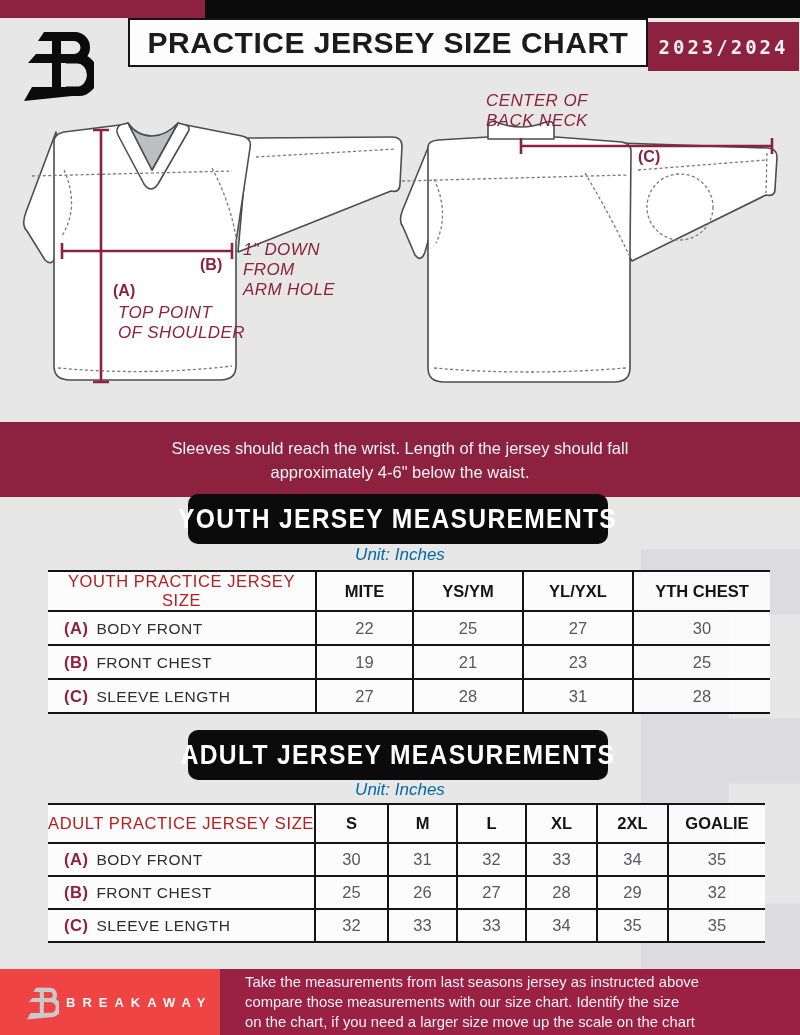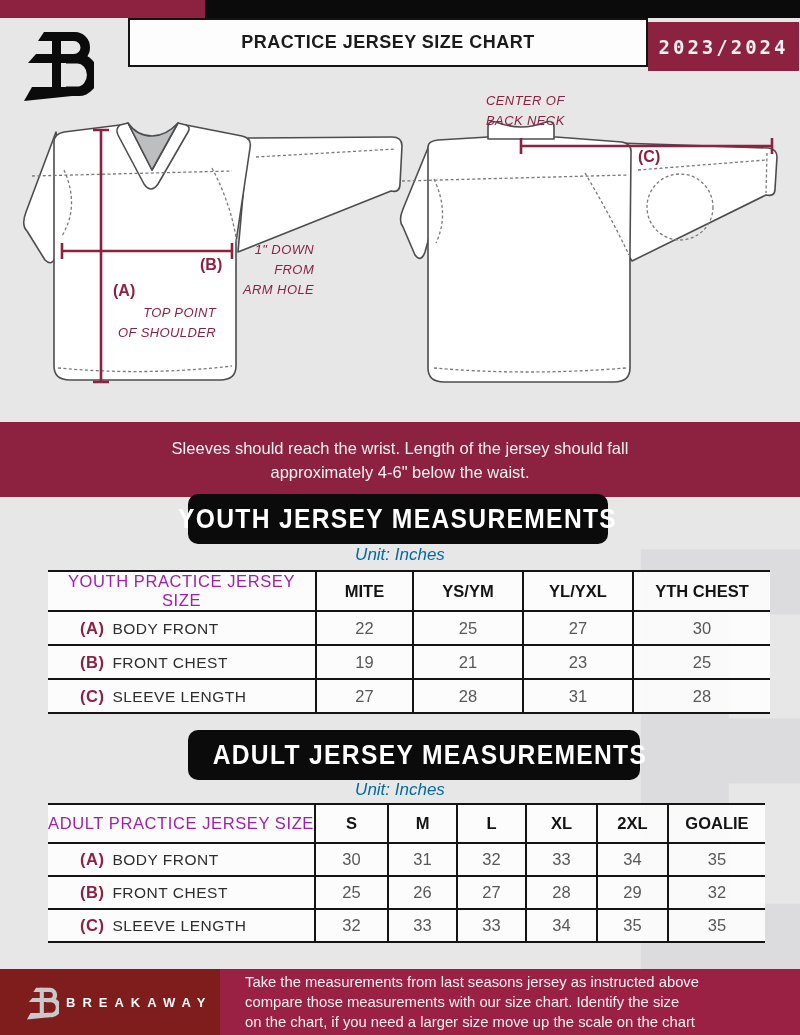--- a/index.html
+++ b/index.html
@@ -11,34 +11,34 @@
   
   .watermark{left:600px;top:520px;font-size:610px;font-weight:bold;line-height:0.78;
              color:#CFCFD3;opacity:.45;z-index:0;user-select:none;}
 
   
   .strip-maroon{left:0;top:0;width:205px;height:18px;background:#8C2140;z-index:2;}
   .strip-black{left:205px;top:0;width:595px;height:18px;background:#0B0B0B;z-index:2;}
   .title-box{left:128px;top:18px;width:520px;height:49px;background:#FDFDFD;
              border:2px solid #141414;box-sizing:border-box;z-index:3;
              display:flex;align-items:center;justify-content:center;}
-  .title-box span{font-size:18px;font-weight:bold;color:#1B1B1B;letter-spacing:.5px;text-align:center;}
+  .title-box span{font-size:30px;font-weight:bold;color:#1B1B1B;letter-spacing:.5px;text-align:center;}
   .season-box{left:648px;top:22px;width:151px;height:49px;background:#8C2140;z-index:3;
               display:flex;align-items:center;justify-content:center;}
   .season-box span{font-family:"DejaVu Sans Mono",monospace;font-size:19px;font-weight:bold;
                    color:#F4EFF1;letter-spacing:3px;}
   .logo-header{left:22px;top:24px;width:72px;height:80px;color:#0B0B0B;z-index:3;}
   .logo-footer{left:26px;top:984px;width:33px;height:37px;color:#C9C9CC;z-index:6;}
 
   
   .jersey{z-index:1;}
   .jersey path,.jersey circle{vector-effect:non-scaling-stroke;}
   .diag-label{color:#8C2140;z-index:2;}
   .diag-key{font-weight:bold;font-size:16px;}
-  .diag-desc{font-style:italic;font-size:13px;line-height:20px;letter-spacing:.4px;text-align:right;}
+  .diag-desc{font-style:italic;font-size:17px;line-height:20px;letter-spacing:.4px;}
   .pre{white-space:pre-line;}
 
   
   .notice{left:0;top:422px;width:800px;height:75px;background:#8C2140;z-index:2;
           display:flex;align-items:center;justify-content:center;}
   .notice div{color:#F7F2F3;font-size:16.5px;line-height:24px;text-align:center;font-weight:normal;}
 
   
   .pill{left:188px;width:420px;height:50px;background:#0B0B0B;border-radius:10px;z-index:2;
         display:flex;align-items:center;justify-content:center;}
@@ -47,33 +47,33 @@
   .unit{width:800px;text-align:center;font-style:italic;font-size:17px;color:#0369a1;z-index:2;}
 
   
   .size-table{border-collapse:collapse;table-layout:fixed;z-index:2;position:absolute;
               background:rgba(255,255,255,.85);}
   .size-table tr{border-top:2px solid #141414;}
   .size-table tr:last-child{border-bottom:2px solid #141414;}
   .size-table th,.size-table td{padding:0;margin:0;overflow:hidden;}
   .size-table .vline{border-left:2px solid #141414;}
   .size-table thead th{font-weight:bold;font-size:16.5px;color:#141414;text-align:center;}
-  .size-table thead th.rowhead{font-weight:normal;font-size:16.5px;color:#a21caf;
+  .size-table thead th.rowhead{font-weight:normal;font-size:16.5px;color:#b91c1c;
                                letter-spacing:.6px;text-align:center;}
   .size-table td.val{font-size:16.5px;color:#57585A;text-align:center;font-weight:normal;}
-  .size-table td.lab{text-align:left;padding-left:32px;font-size:15.5px;color:#2E2E2E;
+  .size-table td.lab{text-align:left;padding-left:16px;font-size:15.5px;color:#2E2E2E;
                      letter-spacing:.5px;}
   .size-table td.lab b{color:#8C2140;font-weight:bold;font-size:16.5px;margin-right:8px;}
   #youth-table{left:48px;top:570px;}
   #adult-table{left:48px;top:803px;}
   #youth-table thead tr{height:38px;}  #youth-table tbody tr{height:34px;}
   #adult-table thead tr{height:39px;}  #adult-table tbody tr{height:33px;}
 
   
-  .footer-black{left:0;top:969px;width:220px;height:66px;background:#7f1d1d;z-index:5;
+  .footer-black{left:0;top:969px;width:220px;height:66px;background:#ef4444;z-index:5;
                 display:flex;align-items:center;}
   .brand-text{margin-left:66px;color:#FAFAFA;font-size:13px;font-weight:bold;letter-spacing:7px;}
   .footer-maroon{left:220px;top:969px;width:580px;height:66px;background:#9B2144;z-index:5;
                  display:flex;align-items:center;padding-left:12px;}
   .footer-maroon div{color:#F6EFF1;font-size:14.8px;line-height:20px;padding:0 10px 0 13px;}
 </style>
 </head>
 <body>
 
 <div class="abs watermark">B</div>
@@ -205,21 +205,21 @@
       <tr>
         <td class="lab"><b>(C)</b>SLEEVE LENGTH</td>
         <td class="val vline">27</td>
         <td class="val vline">28</td>
         <td class="val vline">31</td>
         <td class="val vline">28</td>
       </tr>
     </tbody>
   </table>
 
-<div class="abs pill" style="top:730px;padding-left:32px;">
+<div class="abs pill" style="top:730px;">
   <span>ADULT JERSEY MEASUREMENTS</span>
 </div>
 <div class="abs unit" style="top:780px;">Unit: Inches</div>
 <table class="size-table" id="adult-table">
     <colgroup>
       <col style="width: 267px;">
       <col style="width: 73px;">
       <col style="width: 69px;">
       <col style="width: 69px;">
       <col style="width: 71px;">

